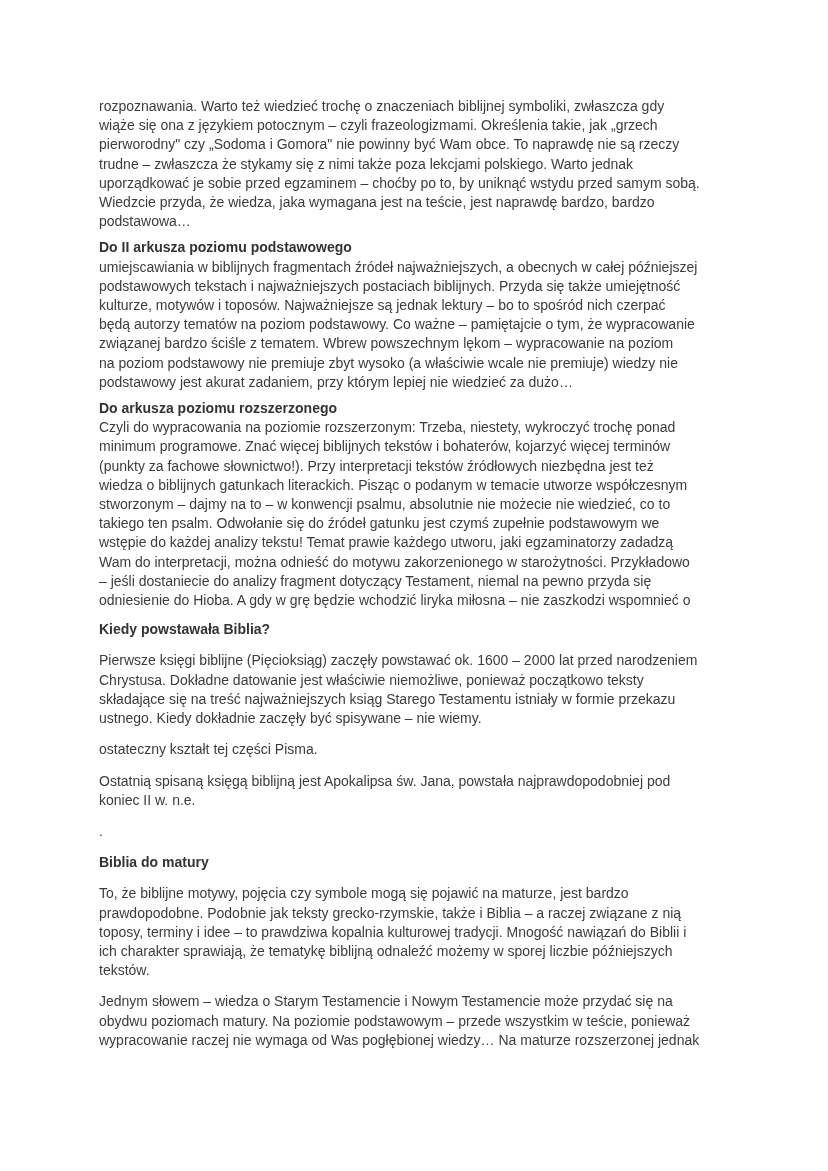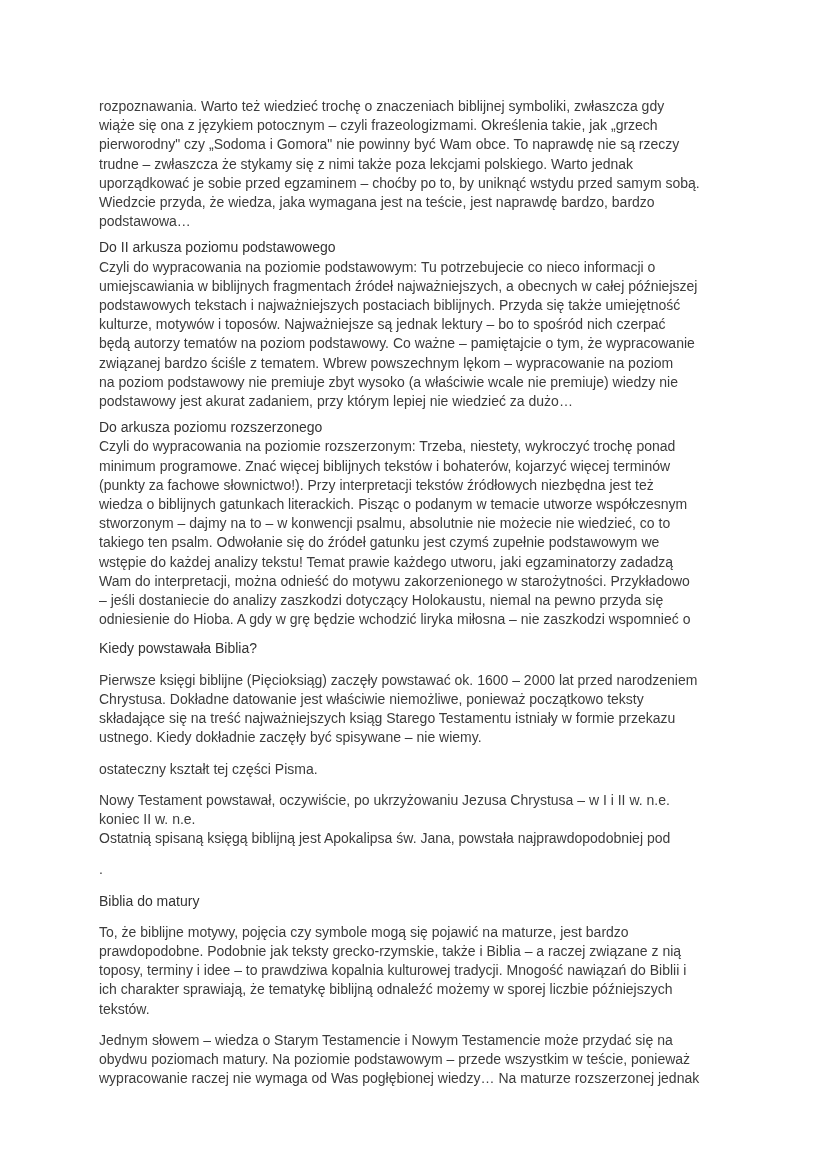--- a/index.html
+++ b/index.html
@@ -24,21 +24,21 @@
     line-height: 19.2px;
   }
   .block {
     margin: 0;
   }
   .ln {
     display: block;
     white-space: nowrap;
   }
   .heading {
-    font-weight: normal;
+    font-weight: bold;
     color: #333333;
     display: block;
     white-space: nowrap;
   }
   .gap-s { height: 7px; }
   .gap-m { height: 10px; }
   .gap-l { height: 12px; }
 </style>
 </head>
 <body>
@@ -53,21 +53,20 @@
     <span class="ln">uporządkować je sobie przed egzaminem – choćby po to, by uniknąć wstydu przed samym sobą.</span>
     <span class="ln">Wiedzcie przyda, że wiedza, jaka wymagana jest na teście, jest naprawdę bardzo, bardzo</span>
     <span class="ln">podstawowa…</span>
   </p>
 
   <div class="gap-s"></div>
 
   <section>
     <span class="heading">Do II arkusza poziomu podstawowego</span>
     <p class="block">
-      <span class="ln">Czyli do wypracowania na poziomie podstawowym: Tu potrzebujecie co nieco informacji o</span>
       <span class="ln">umiejscawiania w biblijnych fragmentach źródeł najważniejszych, a obecnych w całej późniejszej</span>
       <span class="ln">podstawowych tekstach i najważniejszych postaciach biblijnych. Przyda się także umiejętność</span>
       <span class="ln">kulturze, motywów i toposów. Najważniejsze są jednak lektury – bo to spośród nich czerpać</span>
       <span class="ln">będą autorzy tematów na poziom podstawowy. Co ważne – pamiętajcie o tym, że wypracowanie</span>
       <span class="ln">związanej bardzo ściśle z tematem. Wbrew powszechnym lękom – wypracowanie na poziom</span>
       <span class="ln">na poziom podstawowy nie premiuje zbyt wysoko (a właściwie wcale nie premiuje) wiedzy nie</span>
       <span class="ln">podstawowy jest akurat zadaniem, przy którym lepiej nie wiedzieć za dużo…</span>
     </p>
   </section>
 
@@ -77,21 +76,21 @@
     <span class="heading">Do arkusza poziomu rozszerzonego</span>
     <p class="block">
       <span class="ln">Czyli do wypracowania na poziomie rozszerzonym: Trzeba, niestety, wykroczyć trochę ponad</span>
       <span class="ln">minimum programowe. Znać więcej biblijnych tekstów i bohaterów, kojarzyć więcej terminów</span>
       <span class="ln">(punkty za fachowe słownictwo!). Przy interpretacji tekstów źródłowych niezbędna jest też</span>
       <span class="ln">wiedza o biblijnych gatunkach literackich. Pisząc o podanym w temacie utworze współczesnym</span>
       <span class="ln">stworzonym – dajmy na to – w konwencji psalmu, absolutnie nie możecie nie wiedzieć, co to</span>
       <span class="ln">takiego ten psalm. Odwołanie się do źródeł gatunku jest czymś zupełnie podstawowym we</span>
       <span class="ln">wstępie do każdej analizy tekstu! Temat prawie każdego utworu, jaki egzaminatorzy zadadzą</span>
       <span class="ln">Wam do interpretacji, można odnieść do motywu zakorzenionego w starożytności. Przykładowo</span>
-      <span class="ln">– jeśli dostaniecie do analizy zaszkodzi dotyczący Holokaustu, niemal na pewno przyda się</span>
+      <span class="ln">– jeśli dostaniecie do analizy fragment dotyczący Testament, niemal na pewno przyda się</span>
       <span class="ln">odniesienie do Hioba. A gdy w grę będzie wchodzić liryka miłosna – nie zaszkodzi wspomnieć o</span>
     </p>
   </section>
 
   <div class="gap-m"></div>
 
   <section>
     <span class="heading">Kiedy powstawała Biblia?</span>
     <div class="gap-l"></div>
     <p class="block">
@@ -99,23 +98,22 @@
       <span class="ln">Chrystusa. Dokładne datowanie jest właściwie niemożliwe, ponieważ początkowo teksty</span>
       <span class="ln">składające się na treść najważniejszych ksiąg Starego Testamentu istniały w formie przekazu</span>
       <span class="ln">ustnego. Kiedy dokładnie zaczęły być spisywane – nie wiemy.</span>
     </p>
     <div class="gap-l"></div>
     <p class="block">
       <span class="ln">ostateczny kształt tej części Pisma.</span>
     </p>
     <div class="gap-l"></div>
     <p class="block">
-      <span class="ln">Nowy Testament powstawał, oczywiście, po ukrzyżowaniu Jezusa Chrystusa – w I i II w. n.e.</span>
+      <span class="ln">Ostatnią spisaną księgą biblijną jest Apokalipsa św. Jana, powstała najprawdopodobniej pod</span>
       <span class="ln">koniec II w. n.e.</span>
-      <span class="ln">Ostatnią spisaną księgą biblijną jest Apokalipsa św. Jana, powstała najprawdopodobniej pod</span>
     </p>
     <div class="gap-l"></div>
     <p class="block">
       <span class="ln">.</span>
     </p>
   </section>
 
   <div class="gap-l"></div>
 
   <section>

